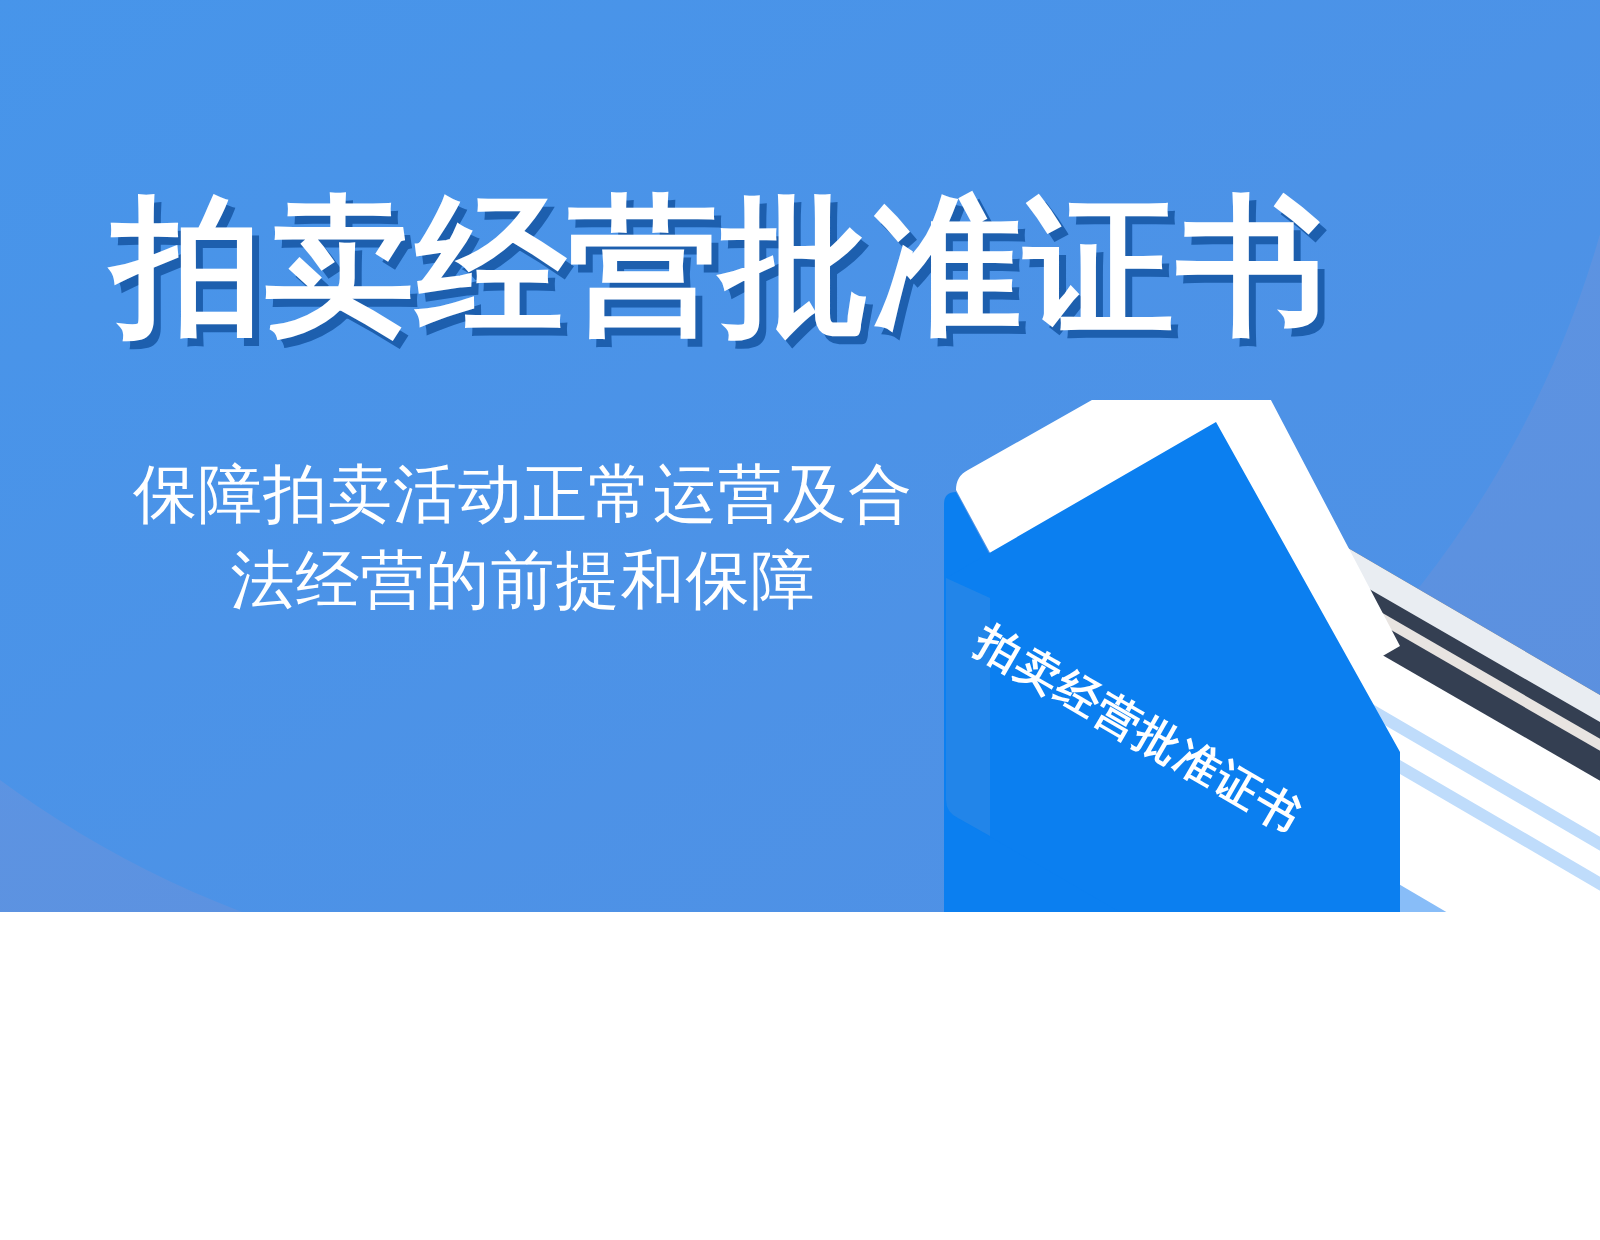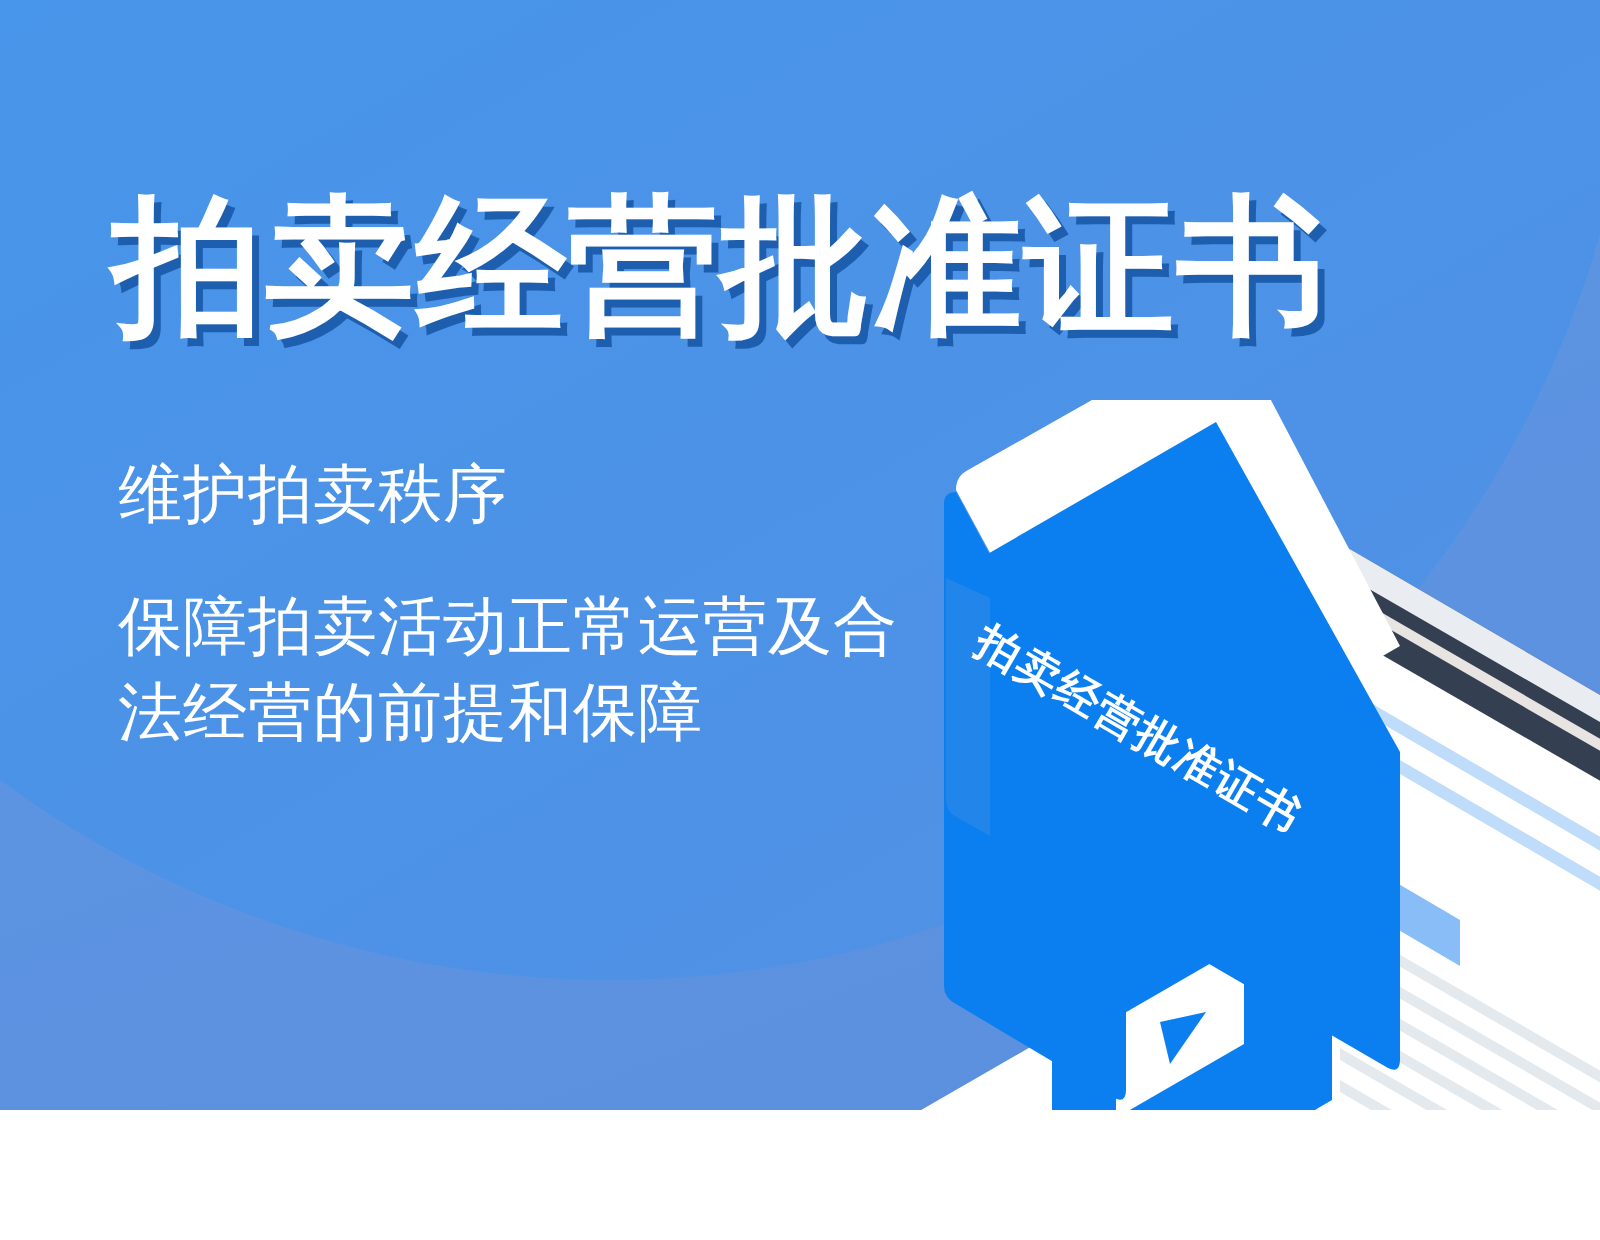--- a/index.html
+++ b/index.html
@@ -3,24 +3,25 @@
 <meta charset="utf-8">
 <style>
   html, body {
     margin: 0;
     padding: 0;
     background: #ffffff;
   }
   #poster {
     position: relative;
     width: 1600px;
-    height: 1110px;
+    height: 912px;
     overflow: hidden;
     font-family: "Liberation Sans", "DejaVu Sans", sans-serif;
     background: #5d92e0;
+    text-align: center;
   }
   
   .bg-base {
     position: absolute;
     inset: 0;
     background: linear-gradient(160deg, #5fa1ea 0%, #5d94e2 45%, #5b8fde 100%);
   }
   .bg-circle {
     position: absolute;
     left: -420px;
@@ -84,21 +85,20 @@
 <body>
 
 <div id="poster">
 
   <div class="bg-base"></div>
   <div class="bg-circle"></div>
 
   <div class="headline">拍卖经营批准证书</div>
 
   <div class="copy">
-    <div class="copy-line">维护拍卖秩序</div>
     <div class="copy-line">保障拍卖活动正常运营及合法经营的前提和保障</div>
   </div>
 
   <div class="illo">
     <svg width="860" height="860" viewBox="0 0 860 860" xmlns="http://www.w3.org/2000/svg">
       <defs>
         <clipPath id="clipDocA">
           <polygon points="440,330 860,100 860,860 440,860"></polygon>
         </clipPath>
         <clipPath id="clipScreenCard">

